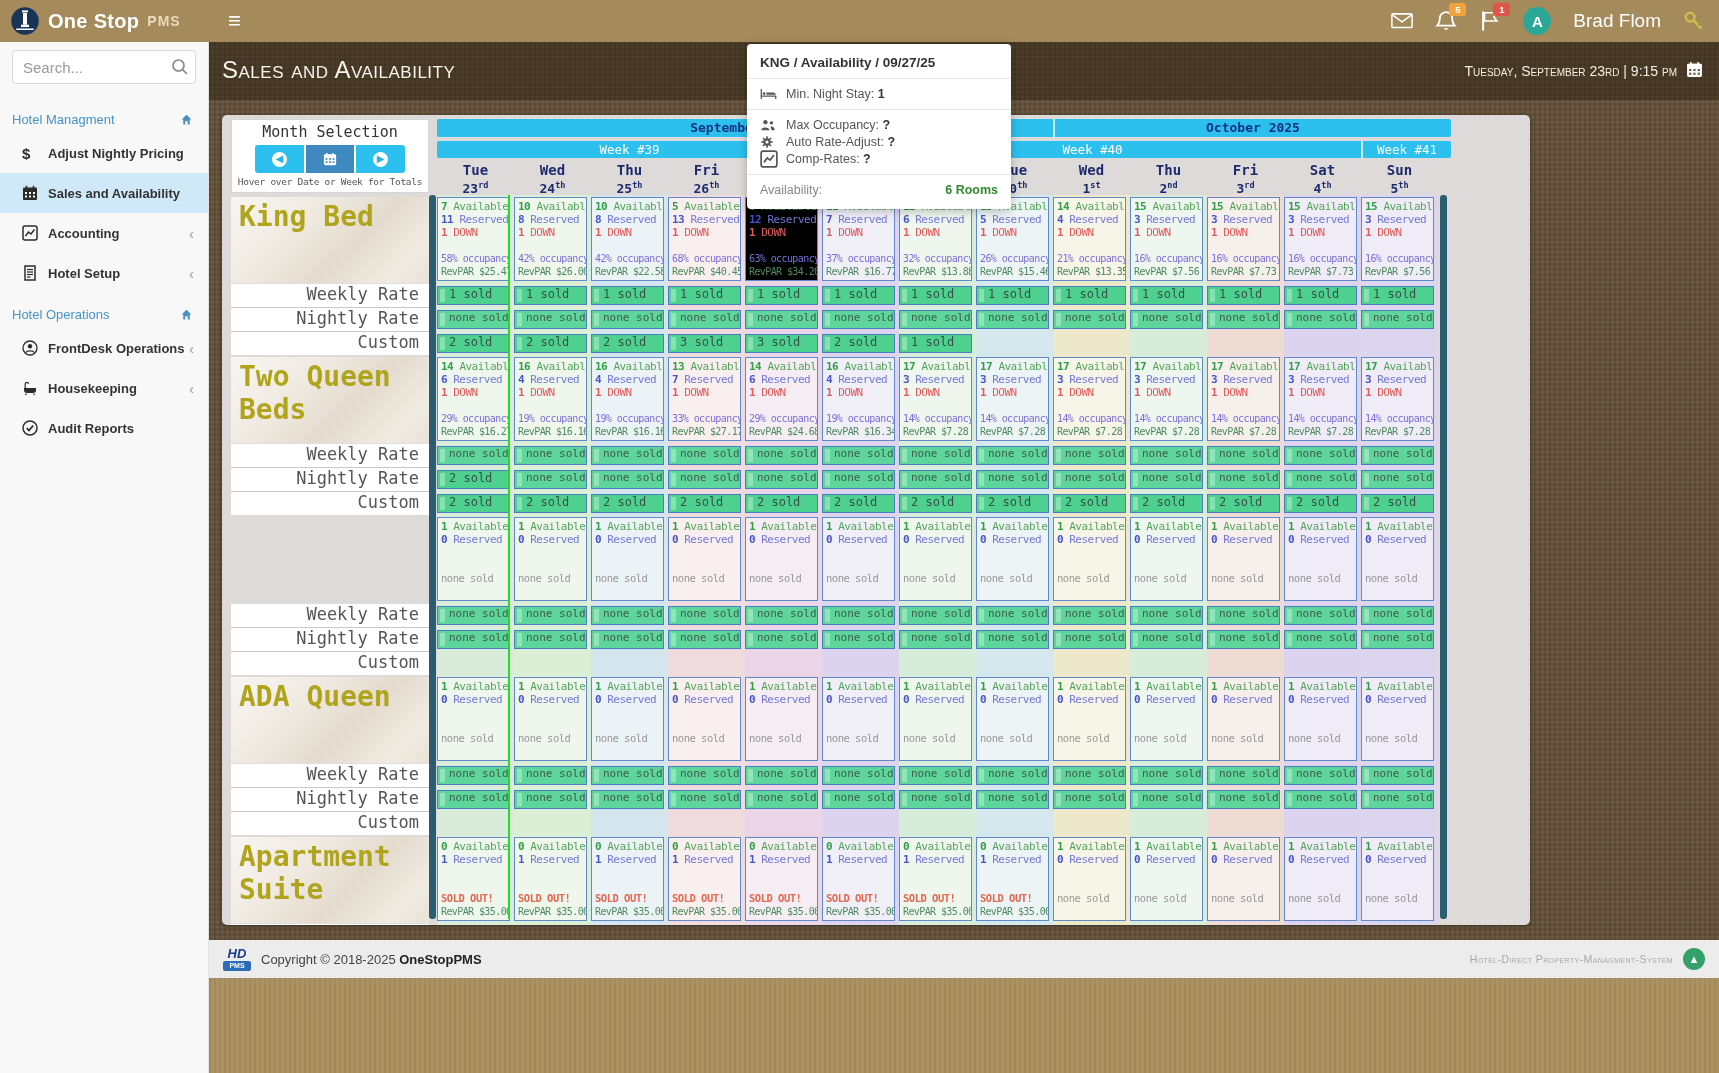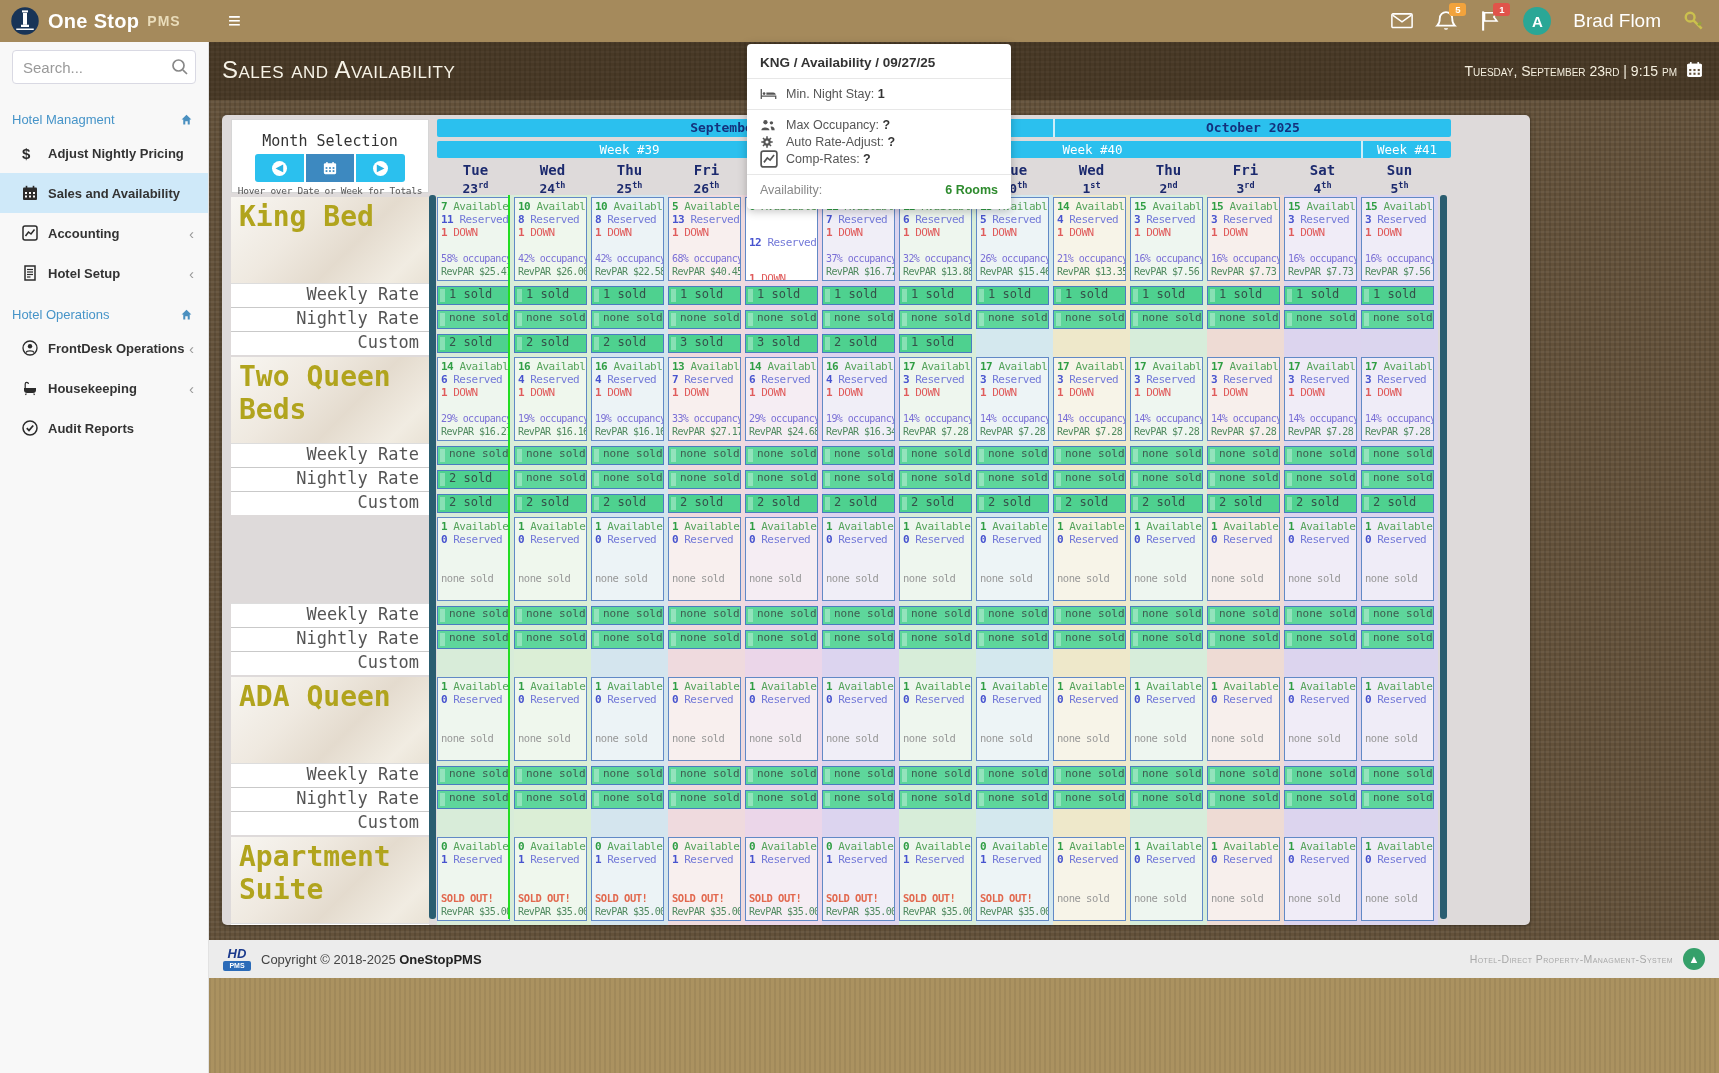--- a/index.html
+++ b/index.html
@@ -53,21 +53,21 @@
   .page-head{position:absolute;top:0;left:0;right:0;height:58px;background:rgba(28,18,6,.38);}
   .page-title{position:absolute;left:13px;top:14px;font-variant:small-caps;font-size:24px;color:#f7f3e7;letter-spacing:.5px;}
   .page-date{position:absolute;right:16px;top:19px;display:flex;align-items:center;gap:9px;
              font-variant:small-caps;font-size:14px;color:#f5efdf;}
   .page-date svg{width:17px;height:17px;}
   
   .panel{position:absolute;left:13px;top:73px;width:1308px;height:810px;background:#dedada;border-radius:5px;
          overflow:hidden;box-shadow:0 1px 4px rgba(0,0,0,.4);}
   #cal{position:absolute;left:9px;top:4px;right:9px;bottom:0;}
   .mcard{position:absolute;left:0;top:0;width:196px;height:72px;background:#fff;border:1px solid #d6d6d6;z-index:12;}
-  .mcard-title{text-align:center;font:15px "DejaVu Sans Mono",monospace;color:#333;margin-top:12px;}
+  .mcard-title{text-align:center;font:15px "DejaVu Sans Mono",monospace;color:#333;margin-top:3px;}
   .mbtns{display:flex;width:150px;margin:4px auto 3px auto;height:28px;}
   .mbtn{flex:1;background:var(--accent-cyan,#2bc0ee);display:flex;align-items:center;justify-content:center;cursor:pointer;}
   .mbtn.first{border-radius:3px 0 0 3px;} .mbtn.last{border-radius:0 3px 3px 0;}
   .mbtn.mid{background:#3d89c0;margin:0 2px;}
   .mbtn .circ{width:15px;height:15px;border-radius:50%;background:#fff;color:#29b2e2;font-size:10px;font-weight:bold;
               display:flex;align-items:center;justify-content:center;line-height:0;}
   .mcard-hint{text-align:center;font:9.5px "DejaVu Sans Mono",monospace;letter-spacing:-.3px;color:#555;}
   .bar{position:absolute;height:18px;background:var(--accent-cyan,#2bc0ee);border-radius:2px;display:flex;overflow:hidden;}
   .mseg{box-sizing:border-box;text-align:center;font:bold 13px "DejaVu Sans Mono",monospace;line-height:18px;color:#14317d;}
   .wseg{box-sizing:border-box;text-align:center;font:12.5px "DejaVu Sans Mono",monospace;line-height:17px;color:#fff;}
@@ -462,21 +462,21 @@
                 <div class="l rv">RevPAR $22.58</div>
               </div>
               <div class="acell" style="background: rgb(248, 239, 238);">
                 <div class="l"><span class="n av">5</span> <span class="av2">Available</span></div>
                 <div class="l"><span class="n rs">13</span> <span class="rs2">Reserved</span></div>
                 <div class="l"><span class="n dn">1</span> <span class="dn">DOWN</span></div>
                 <div class="sp"></div>
                 <div class="l oc">68% occupancy</div>
                 <div class="l rv">RevPAR $40.45</div>
               </div>
-              <div class="acell" style="background: #ffffff; gap: 23px;">
+              <div class="acell" style="background: #000000;">
                 <div class="l"><span class="n av">6</span> <span class="av2">Available</span></div>
                 <div class="l"><span class="n rs">12</span> <span class="rs2">Reserved</span></div>
                 <div class="l"><span class="n dn">1</span> <span class="dn">DOWN</span></div>
                 <div class="sp"></div>
                 <div class="l oc">63% occupancy</div>
                 <div class="l rv">RevPAR $34.20</div>
               </div>
               <div class="acell" style="background: rgb(240, 238, 247);">
                 <div class="l"><span class="n av">11</span> <span class="av2">Available</span></div>
                 <div class="l"><span class="n rs">7</span> <span class="rs2">Reserved</span></div>

